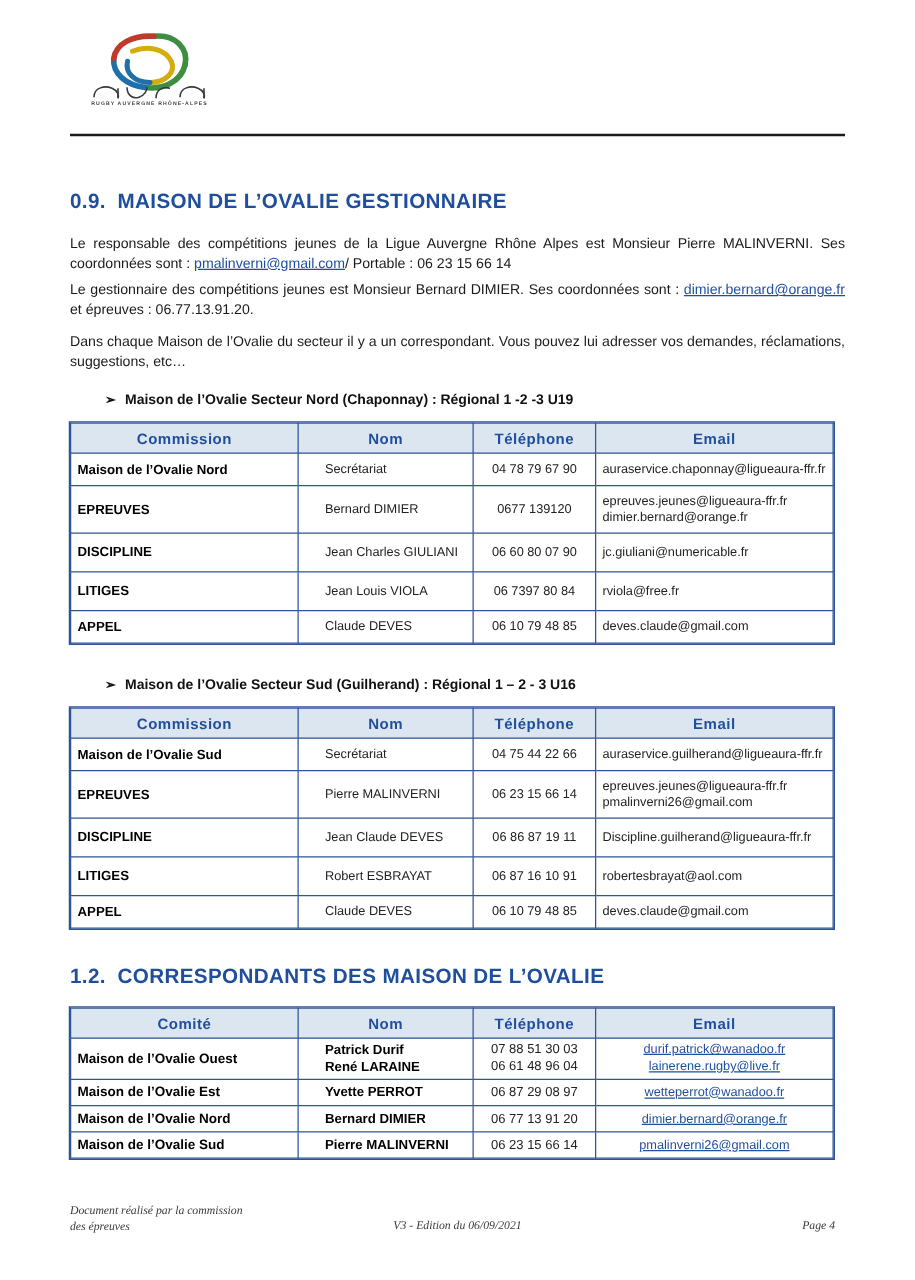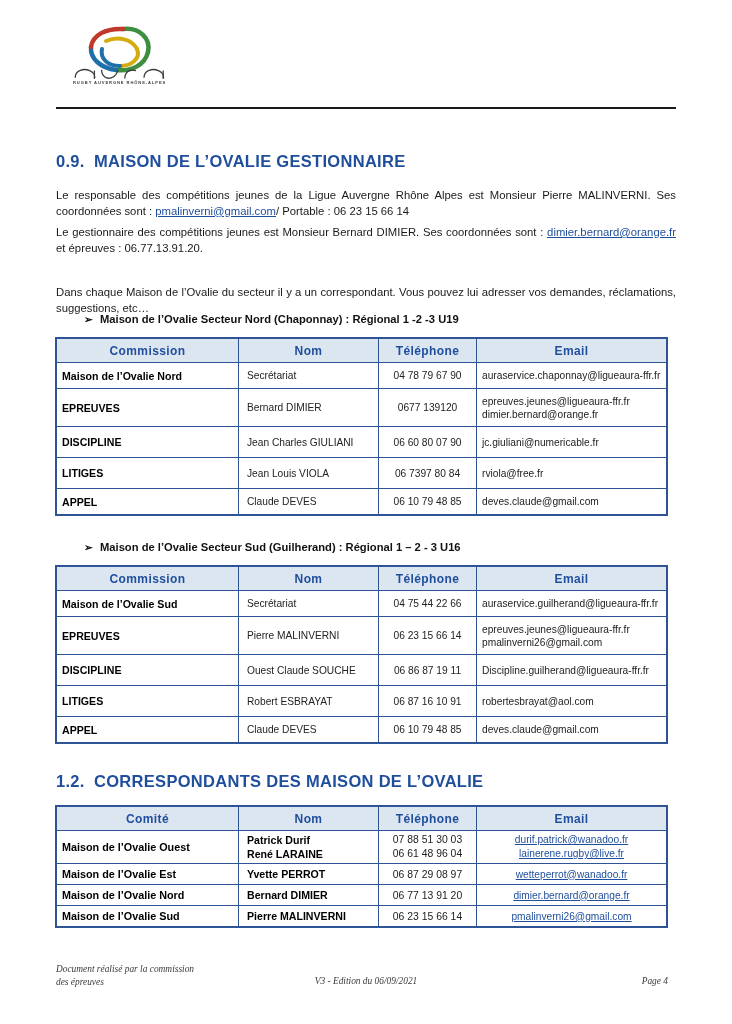--- a/index.html
+++ b/index.html
@@ -100,21 +100,21 @@
     left: 56px;
     width: 620px;
     font-size: 11.3px;
     line-height: 15.5px;
     color: #1a1a1a;
     text-align: justify;
     font-family: "Liberation Sans", sans-serif;
   }
   #para-1 { top: 188px; }
   #para-2 { top: 225px; }
-  #para-3 { top: 285px; }
+  #para-3 { top: 267px; }
 
   a.mail {
     color: #1F4E9C;
     text-decoration: underline;
   }
 
   
   .bullet {
     position: absolute;
     left: 84px;
@@ -160,21 +160,21 @@
   }
   table.doc-table .c-comm {
     font-weight: bold;
     font-size: 10.6px;
     color: #000;
     padding-left: 5px;
   }
   table.doc-table .c-nom {
     font-size: 10.2px;
     color: #222;
-    padding-left: 8px;
+    padding-left: 21px;
   }
   table.doc-table .c-tel {
     font-size: 10.2px;
     color: #222;
     text-align: center;
   }
   table.doc-table .c-mail {
     font-size: 10.2px;
     color: #222;
     padding-left: 5px;
@@ -373,21 +373,21 @@
         <td class="c-comm">EPREUVES</td>
         <td class="c-nom">Pierre MALINVERNI</td>
         <td class="c-tel">06 23 15 66 14</td>
         <td class="c-mail">
           <div>epreuves.jeunes@ligueaura-ffr.fr</div>
           <div>pmalinverni26@gmail.com</div>
         </td>
       </tr>
       <tr style="height:31px">
         <td class="c-comm">DISCIPLINE</td>
-        <td class="c-nom">Ouest Claude SOUCHE</td>
+        <td class="c-nom">Jean Claude DEVES</td>
         <td class="c-tel">06 86 87 19 11</td>
         <td class="c-mail">
           <div>Discipline.guilherand@ligueaura-ffr.fr</div>
         </td>
       </tr>
       <tr style="height:31px">
         <td class="c-comm">LITIGES</td>
         <td class="c-nom">Robert ESBRAYAT</td>
         <td class="c-tel">06 87 16 10 91</td>
         <td class="c-mail">

